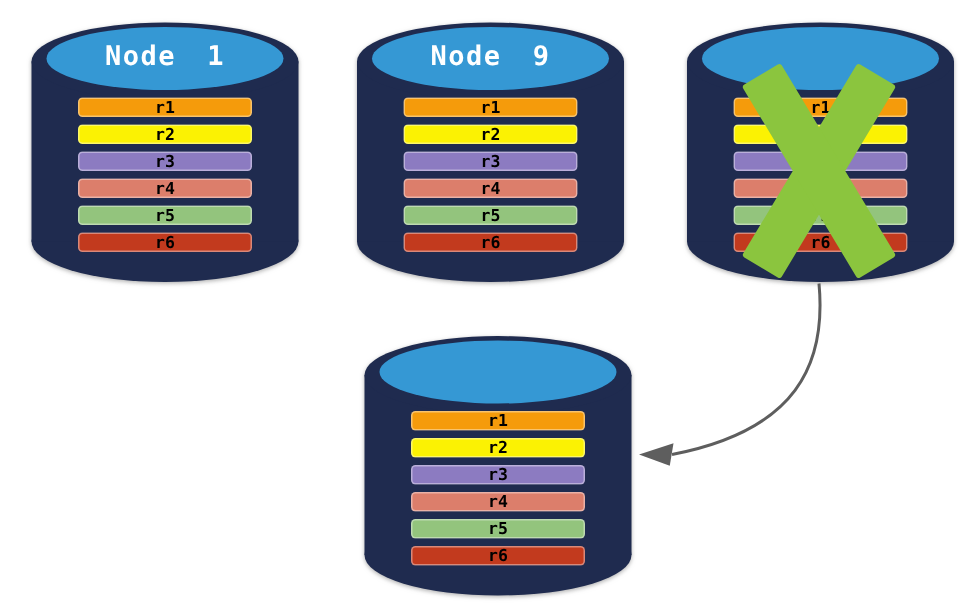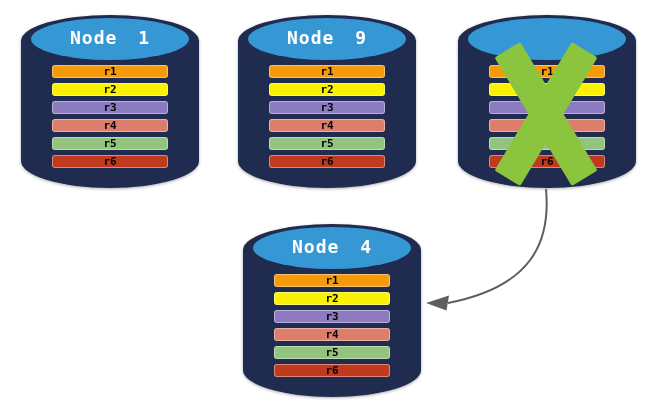--- a/index.html
+++ b/index.html
@@ -93,21 +93,20 @@
     </div>
   </div>
 
   <div class="node" style="left:242px;top:217px">
     <svg class="cyl" width="180" height="184" viewBox="0 0 180 184">
       <ellipse cx="90" cy="153" rx="89" ry="27" style="fill: rgb(31, 43, 79);"></ellipse>
       <rect x="1" y="33" width="178" height="120" style="fill: rgb(31, 43, 79);"></rect>
       <ellipse cx="90" cy="33" rx="89" ry="26" style="fill: rgb(31, 43, 79);"></ellipse>
       <ellipse cx="90" cy="31" rx="79" ry="21" style="fill: rgb(53, 152, 212);"></ellipse>
     </svg>
-    <div class="node-title">Node 4</div>
     <div class="rows">
       <div class="row" style="background-color: rgb(245, 155, 11);">r1</div>
       <div class="row" style="background-color: rgb(251, 242, 3);">r2</div>
       <div class="row" style="background-color: rgb(140, 123, 193);">r3</div>
       <div class="row" style="background-color: rgb(220, 126, 107);">r4</div>
       <div class="row" style="background-color: rgb(147, 196, 125);">r5</div>
       <div class="row" style="background-color: rgb(194, 58, 30);">r6</div>
     </div>
   </div>
 

